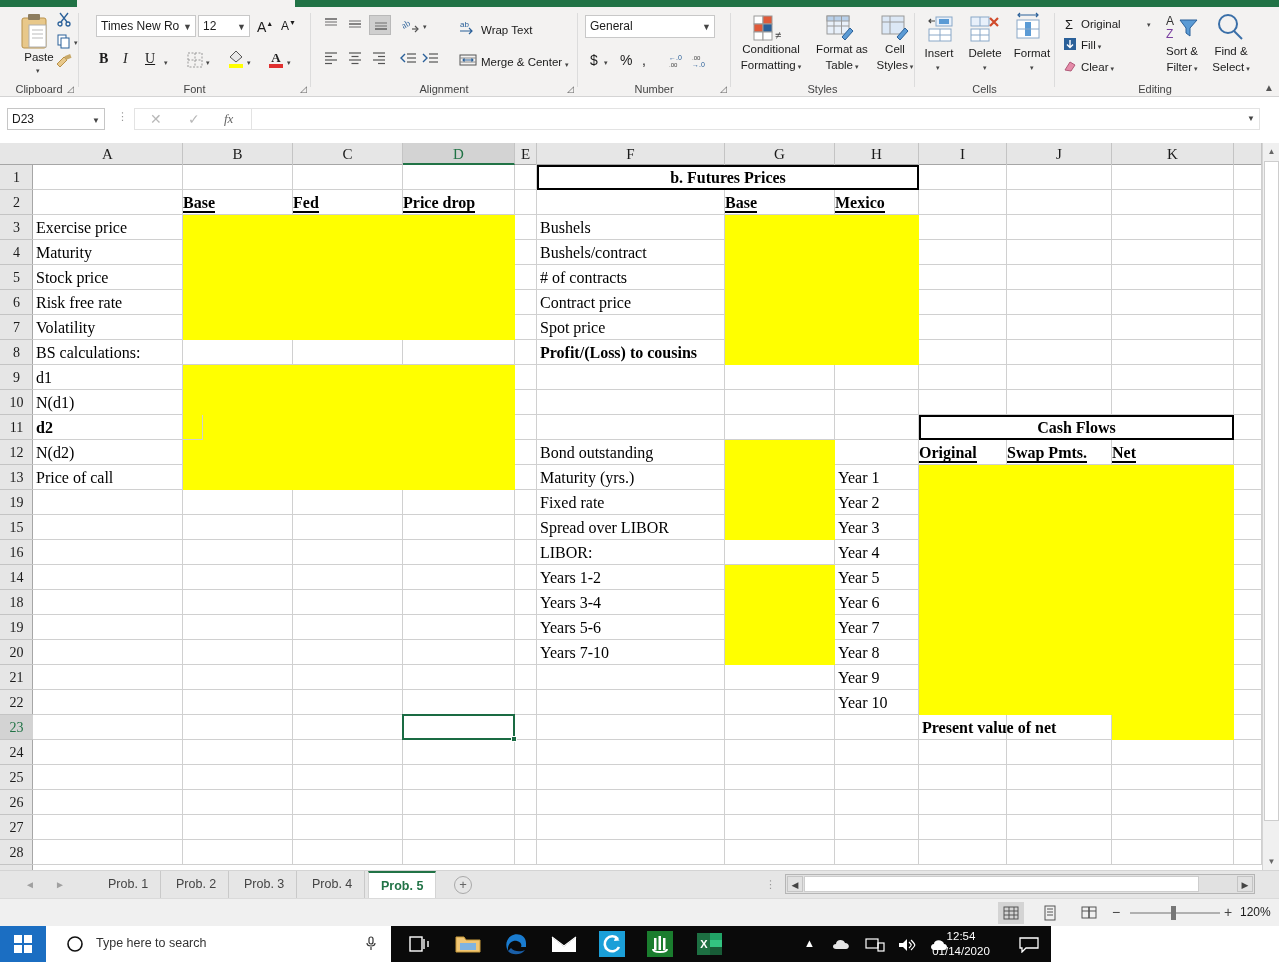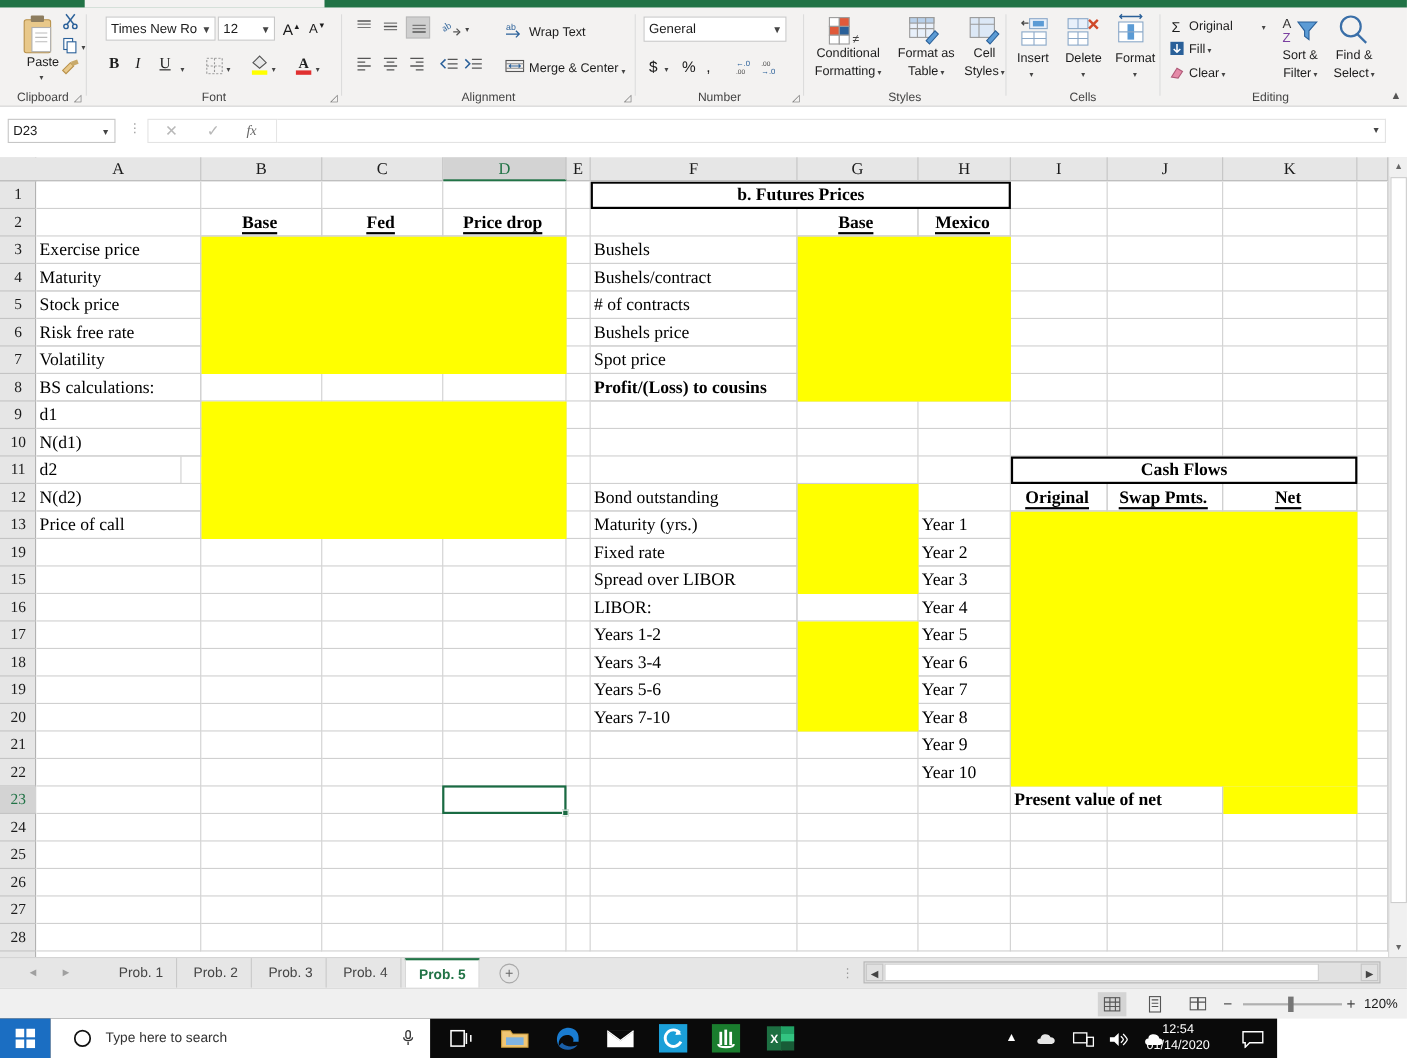--- a/index.html
+++ b/index.html
@@ -83,21 +83,21 @@
   .rh.sel { background:#d3d3d3; color:#217346; }
 
   #cells { position:absolute; top:22px; left:33px; width:1230px; height:705px; overflow:hidden; background:#fff; }
   .cell { position:absolute; font-family:"Liberation Serif", serif; font-size:16px;
           color:#000; line-height:25px; height:25px; overflow:hidden; white-space:nowrap;
           border-right:1px solid #d0d0d0; border-bottom:1px solid #d0d0d0; }
   .cell.b { font-weight:bold; }
   .cell.u { }
   .cell.u span { border-bottom:2px solid #000; padding-bottom:0px; }
   .cell.ctr { text-align:center; }
-  .cell.rgt { text-align:center; padding-right:3px; }
+  .cell.rgt { text-align:left; padding-right:3px; }
   .cell.lft { padding-left:3px; }
   .cell.box { border:2px solid #000; }
 
   #selbox { position:absolute; border:2px solid #1a6b43; pointer-events:none; }
   #selbox .handle { position:absolute; right:-4px; bottom:-4px; width:6px; height:6px;
                     background:#1a6b43; border:1px solid #fff; }
 
   
   #vscroll { position:absolute; top:143px; right:0; width:17px; height:727px; background:#f0f0f0;
              border-left:1px solid #d4d4d4; }
@@ -126,21 +126,21 @@
   #status { position:absolute; top:898px; left:0; width:1279px; height:28px; background:#f0f0f0;
             border-top:1px solid #dadada; }
   .vbtn { position:absolute; top:3px; width:26px; height:22px; }
   .vbtn.on { background:#d4d4d4; }
   #zoomtrack { position:absolute; top:13px; height:2px; background:#b0b0b0; }
   #zoomthumb { position:absolute; top:7px; width:5px; height:14px; background:#767676; }
   .zsign { position:absolute; top:5px; font-size:14px; color:#444; }
   #zoomlbl { position:absolute; top:6px; font-size:12px; color:#1b1b1b; }
 
   
-  #taskbar { position:absolute; top:926px; left:0; width:1161px; height:36px; background:#0a0a0a; }
+  #taskbar { position:absolute; top:926px; left:0; width:1051px; height:36px; background:#0a0a0a; }
   #startbtn { position:absolute; left:0; top:0; width:46px; height:36px; background:#1b6ec2; }
   #searchbox { position:absolute; left:46px; top:0; width:345px; height:36px; background:#fff; }
   #searchbox .txt { position:absolute; left:50px; top:10px; font-size:12.5px; color:#333; }
   .tbicon { position:absolute; top:0; height:36px; width:48px; }
   .tray { position:absolute; color:#fff; font-size:11px; }
   #clock { position:absolute; right:42px; top:3px; width:96px; text-align:center; color:#fff; font-size:11.5px; line-height:15px; }
 </style>
 </head>
 <body>
 
@@ -561,21 +561,21 @@
       <div class="rh" style="top: 150px;"><span>7</span></div>
       <div class="rh" style="top: 175px;"><span>8</span></div>
       <div class="rh" style="top: 200px;"><span>9</span></div>
       <div class="rh" style="top: 225px;"><span>10</span></div>
       <div class="rh" style="top: 250px;"><span>11</span></div>
       <div class="rh" style="top: 275px;"><span>12</span></div>
       <div class="rh" style="top: 300px;"><span>13</span></div>
       <div class="rh" style="top: 325px;"><span>19</span></div>
       <div class="rh" style="top: 350px;"><span>15</span></div>
       <div class="rh" style="top: 375px;"><span>16</span></div>
-      <div class="rh" style="top: 400px;"><span>17</span></div>
+      <div class="rh" style="top: 400px;"><span>14</span></div>
       <div class="rh" style="top: 425px;"><span>18</span></div>
       <div class="rh" style="top: 450px;"><span>19</span></div>
       <div class="rh" style="top: 475px;"><span>20</span></div>
       <div class="rh" style="top: 500px;"><span>21</span></div>
       <div class="rh" style="top: 525px;"><span>22</span></div>
       <div class="rh sel" style="top: 550px;"><span>23</span></div>
       <div class="rh" style="top: 575px;"><span>24</span></div>
       <div class="rh" style="top: 600px;"><span>25</span></div>
       <div class="rh" style="top: 625px;"><span>26</span></div>
       <div class="rh" style="top: 650px;"><span>27</span></div>
@@ -934,27 +934,27 @@
       <div class="cell rgt b u" style="left: 692px; top: 25px; width: 110px;"><span>Base</span></div>
       <div class="cell rgt b u" style="left: 802px; top: 25px; width: 84px;"><span>Mexico</span></div>
       <div class="cell lft" style="left: 0px; top: 50px; width: 150px;"><span>Exercise price</span></div>
       <div class="cell lft" style="left: 0px; top: 75px; width: 150px;"><span>Maturity</span></div>
       <div class="cell lft" style="left: 0px; top: 100px; width: 150px;"><span>Stock price</span></div>
       <div class="cell lft" style="left: 0px; top: 125px; width: 150px;"><span>Risk free rate</span></div>
       <div class="cell lft" style="left: 0px; top: 150px; width: 150px;"><span>Volatility</span></div>
       <div class="cell lft" style="left: 0px; top: 175px; width: 150px;"><span>BS calculations:</span></div>
       <div class="cell lft" style="left: 0px; top: 200px; width: 150px;"><span>d1</span></div>
       <div class="cell lft" style="left: 0px; top: 225px; width: 150px;"><span>N(d1)</span></div>
-      <div class="cell lft" style="left: 0px; top: 250px; width: 132px;"><span>d2</span></div>
+      <div class="cell lft" style="left: 0px; top: 250px; width: 170px; font-weight: bold;"><span>d2</span></div>
       <div class="cell lft" style="left: 0px; top: 275px; width: 150px;"><span>N(d2)</span></div>
       <div class="cell lft" style="left: 0px; top: 300px; width: 150px;"><span>Price of call</span></div>
       <div class="cell lft" style="left: 504px; top: 50px; width: 188px;"><span>Bushels</span></div>
       <div class="cell lft" style="left: 504px; top: 75px; width: 188px;"><span>Bushels/contract</span></div>
       <div class="cell lft" style="left: 504px; top: 100px; width: 188px;"><span># of contracts</span></div>
-      <div class="cell lft" style="left: 504px; top: 125px; width: 188px;"><span>Bushels price</span></div>
+      <div class="cell lft" style="left: 504px; top: 125px; width: 188px;"><span>Contract price</span></div>
       <div class="cell lft" style="left: 504px; top: 150px; width: 188px;"><span>Spot price</span></div>
       <div class="cell lft b" style="left: 504px; top: 175px; width: 188px;"><span>Profit/(Loss) to cousins</span></div>
       <div class="cell ctr b box" style="left: 886px; top: 250px; width: 315px; background: rgb(255, 255, 255); line-height: 21px;"><span>Cash Flows</span></div>
       <div class="cell lft" style="left: 504px; top: 275px; width: 188px;"><span>Bond outstanding</span></div>
       <div class="cell lft" style="left: 504px; top: 300px; width: 188px;"><span>Maturity (yrs.)</span></div>
       <div class="cell lft" style="left: 504px; top: 325px; width: 188px;"><span>Fixed rate</span></div>
       <div class="cell lft" style="left: 504px; top: 350px; width: 188px;"><span>Spread over LIBOR</span></div>
       <div class="cell lft" style="left: 504px; top: 375px; width: 188px;"><span>LIBOR:</span></div>
       <div class="cell lft" style="left: 504px; top: 400px; width: 188px;"><span>Years 1-2</span></div>
       <div class="cell lft" style="left: 504px; top: 425px; width: 188px;"><span>Years 3-4</span></div>

